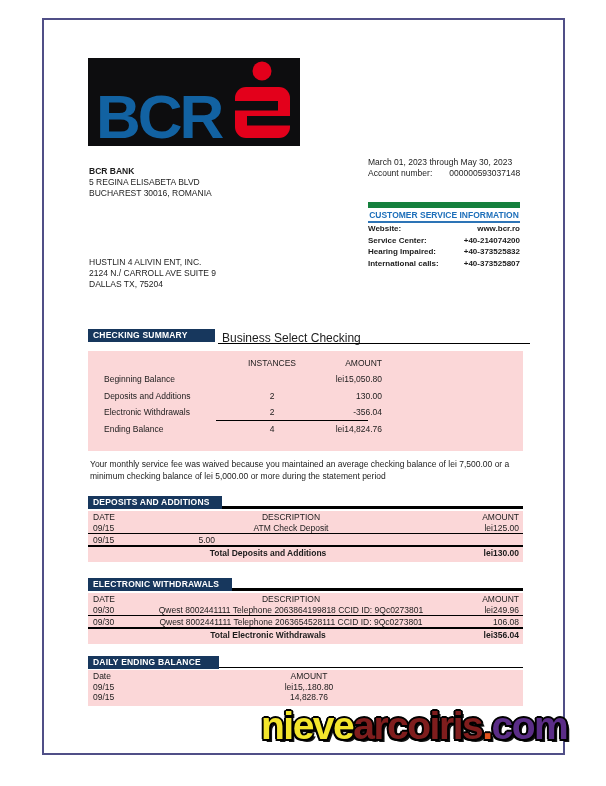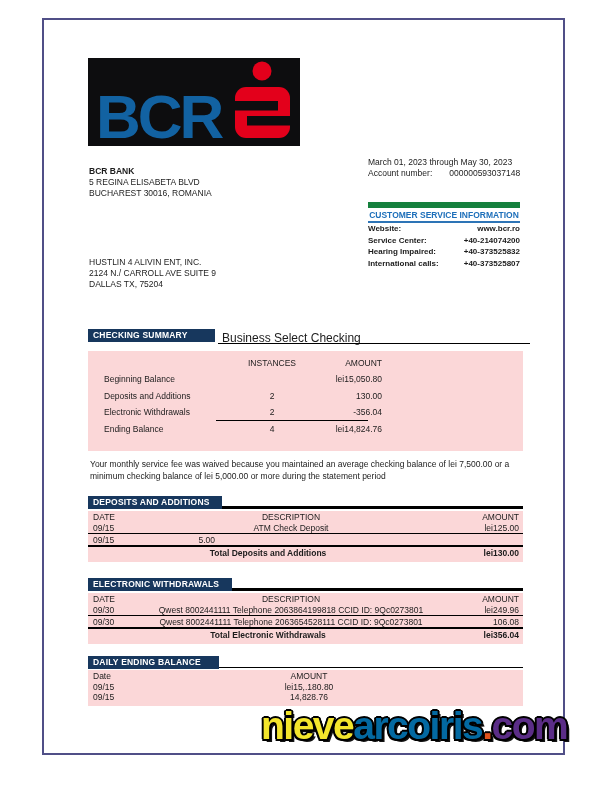--- a/index.html
+++ b/index.html
@@ -55,21 +55,21 @@
 
   .note{position:absolute;left:90px;top:459px;width:450px;font-size:8.5px;line-height:11.5px;}
 
   
   .watermark{position:absolute;left:261px;top:704px;font-size:39px;font-weight:bold;
              letter-spacing:-1.5px;white-space:nowrap;z-index:5;}
   .watermark span{text-shadow:
       2px 0 0 #000,-2px 0 0 #000,0 2px 0 #000,0 -2px 0 #000,
       1.5px 1.5px 0 #000,-1.5px -1.5px 0 #000,1.5px -1.5px 0 #000,-1.5px 1.5px 0 #000,
       3px 3px 0 #141414;}
-  .wm-1{color:#f3e52c;} .wm-2{color:#0369a1;} .wm-3{color:#e2531c;} .wm-4{color:#5b2d87;}
+  .wm-1{color:#f3e52c;} .wm-2{color:#7f1d1d;} .wm-3{color:#e2531c;} .wm-4{color:#5b2d87;}
 </style>
 </head>
 <body>
 
 <div class="page">
   <div class="frame"></div>
 
   <div class="logo">
     <span class="logo-text">BCR</span>
     <svg class="logo-s" width="58" height="82" viewBox="0 0 58 82">

